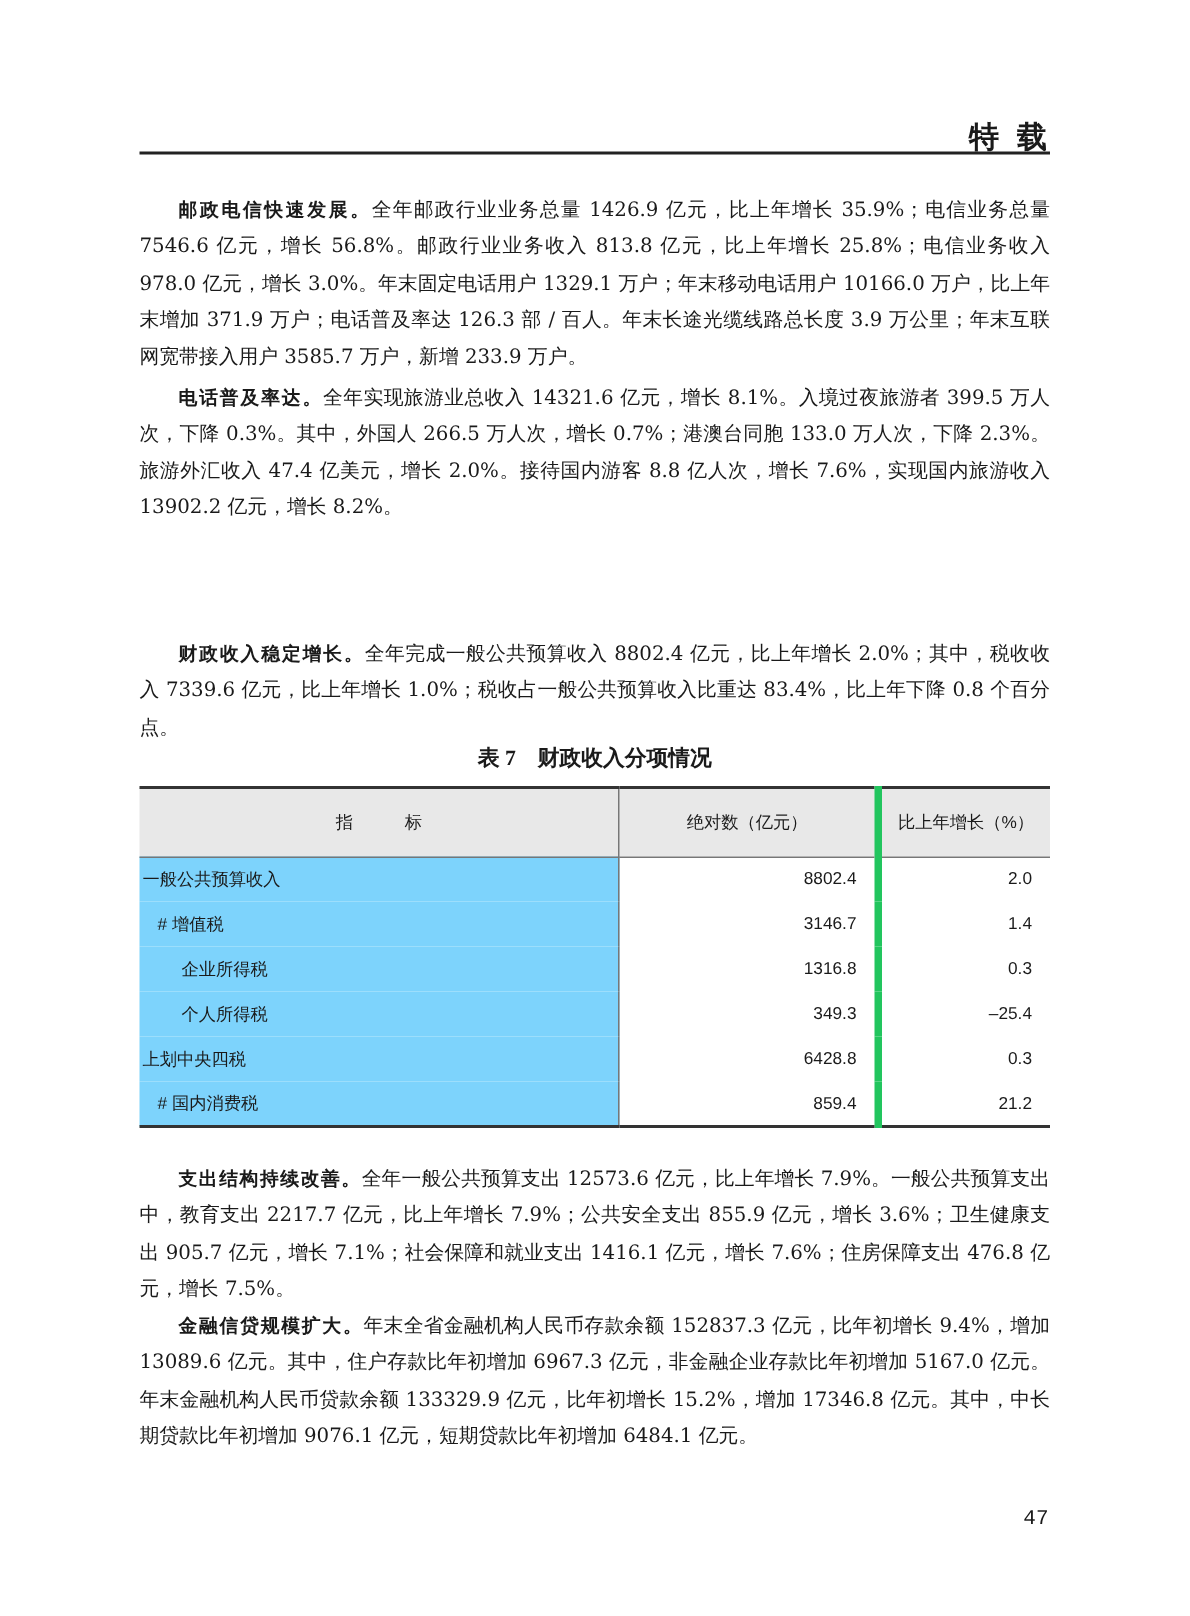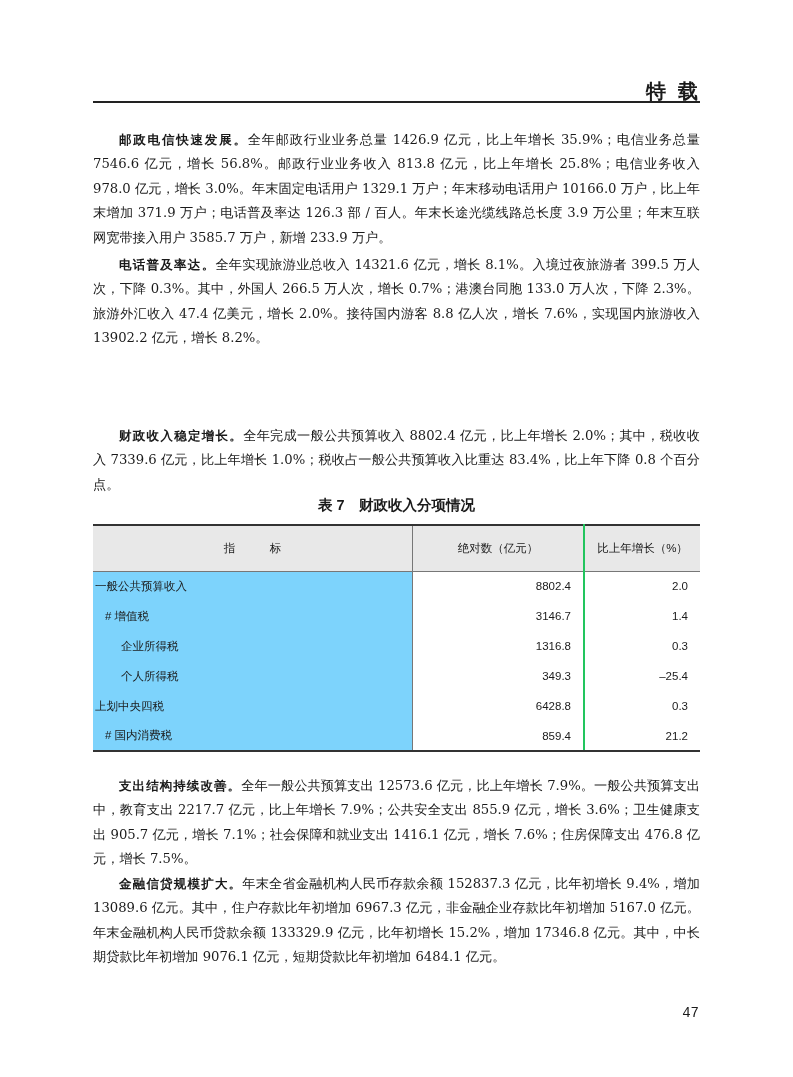--- a/index.html
+++ b/index.html
@@ -9,28 +9,28 @@
   .header { position: absolute; left: 0; top: 78px; width: 607px; height: 24px; }
   .header-label { position: absolute; right: 2px; top: 0; font-family: "DejaVu Sans", sans-serif;
                   font-weight: bold; font-size: 20px; letter-spacing: 12px; margin-right: -12px; }
   .header-rule { position: absolute; left: 0; top: 101px; width: 607px; height: 2px; background: #222; }
   .para { position: absolute; left: 0; width: 607px; font-size: 13.2px; line-height: 24.4px;
           text-align: justify; text-indent: 26px; margin: 0; }
   .lead { font-family: "DejaVu Serif", serif; font-weight: bold; letter-spacing: 1px; font-size: 12.5px; }
   .section-title { position: absolute; left: 0; width: 607px; top: 372px; text-align: center;
                    font-family: "DejaVu Sans", sans-serif; font-weight: bold; font-size: 16px; }
   .table-caption { position: absolute; left: 0; width: 607px; top: 496px; text-align: center;
-                   font-family: Liberation Sans, sans-serif; font-weight: bold; font-size: 14.5px; }
+                   font-family: Liberation Serif, serif; font-weight: bold; font-size: 14.5px; }
   table.data { position: absolute; left: 0; top: 524px; width: 607px; border-collapse: collapse;
                font-family: Liberation Sans, sans-serif; font-size: 11.5px; }
   table.data thead tr { background: #e8e8e8; height: 46px; }
   table.data thead th { font-weight: normal; text-align: center; border-top: 2px solid #333;
                         border-bottom: 1px solid #777; }
   table.data th.c1, table.data td.c1 { width: 290px; border-right: 1px solid #777; }
-  table.data th.c2, table.data td.c2 { width: 157px; border-right: 2px solid #22c55e; }
+  table.data th.c2, table.data td.c2 { width: 157px; border-right: 5px solid #22c55e; }
   table.data td.c1 { background: #7dd3fc; text-align: left; }
   table.data td.c2, table.data td.c3 { text-align: right; padding-right: 12px; }
   table.data tbody tr { height: 30px; }
   table.data tbody tr:last-child td { border-bottom: 2px solid #333; }
   .ind0 { padding-left: 2px; }
   .ind1 { padding-left: 12px; }
   .ind2 { padding-left: 28px; }
   .page-number { position: absolute; right: 1px; top: 1005px; font-family: Liberation Mono, monospace;
                  font-size: 14px; }
 </style>

